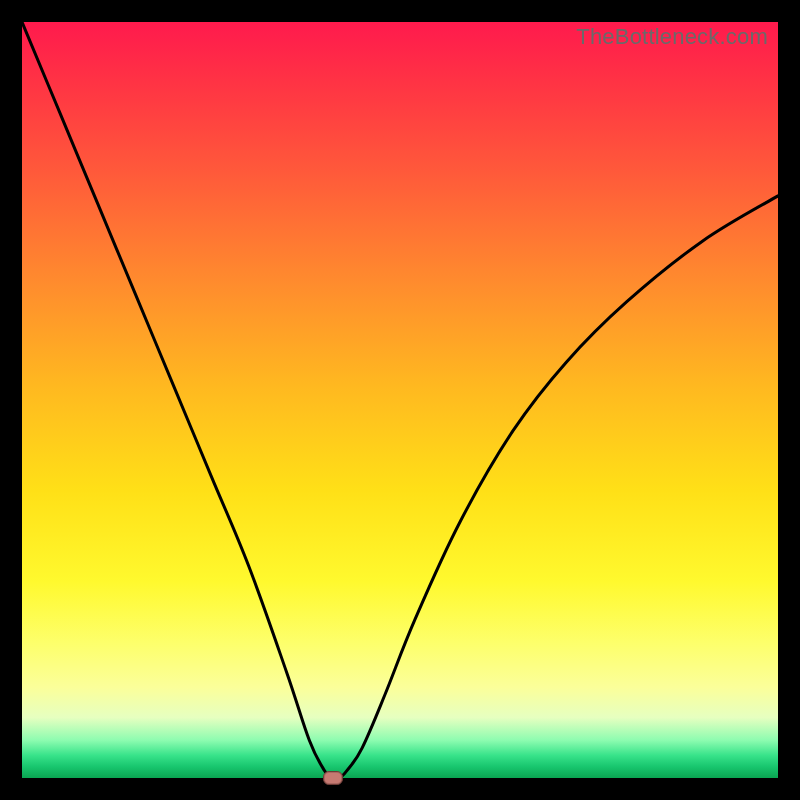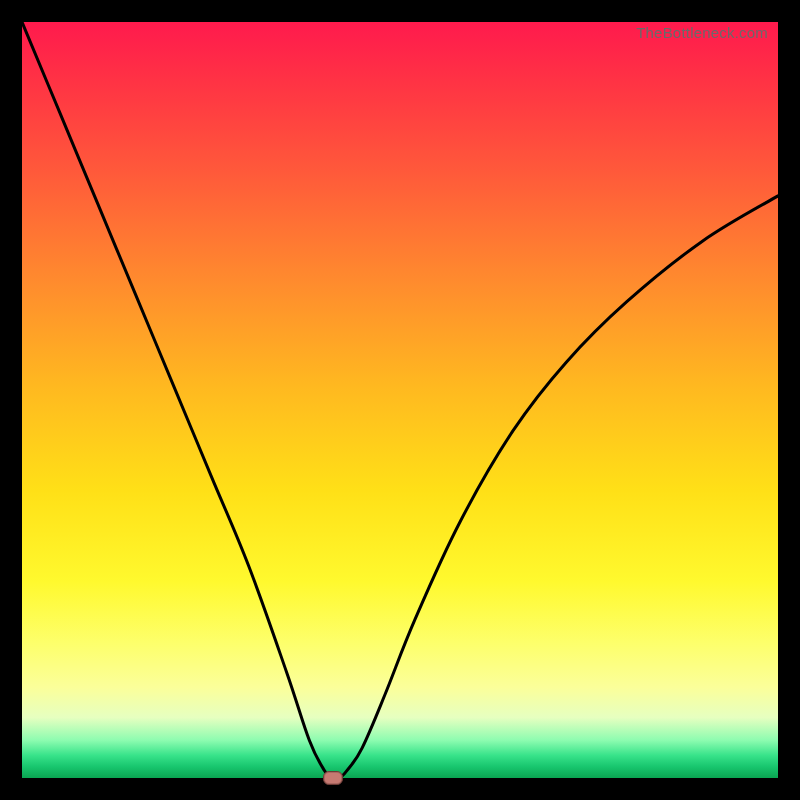--- a/index.html
+++ b/index.html
@@ -38,21 +38,21 @@
       #38e38a 97%,
       #18c66e 98.5%,
       #0aa552 100%
     );
   }
   .watermark {
     position: absolute;
     top: 2px;
     right: 10px;
     color: #6a6a6a;
-    font-size: 15px;
+    font-size: 22px;
     font-weight: 500;
     letter-spacing: 0.2px;
     user-select: none;
   }
   svg.curve {
     position: absolute;
     left: 0;
     top: 0;
     width: 756px;
     height: 756px;

